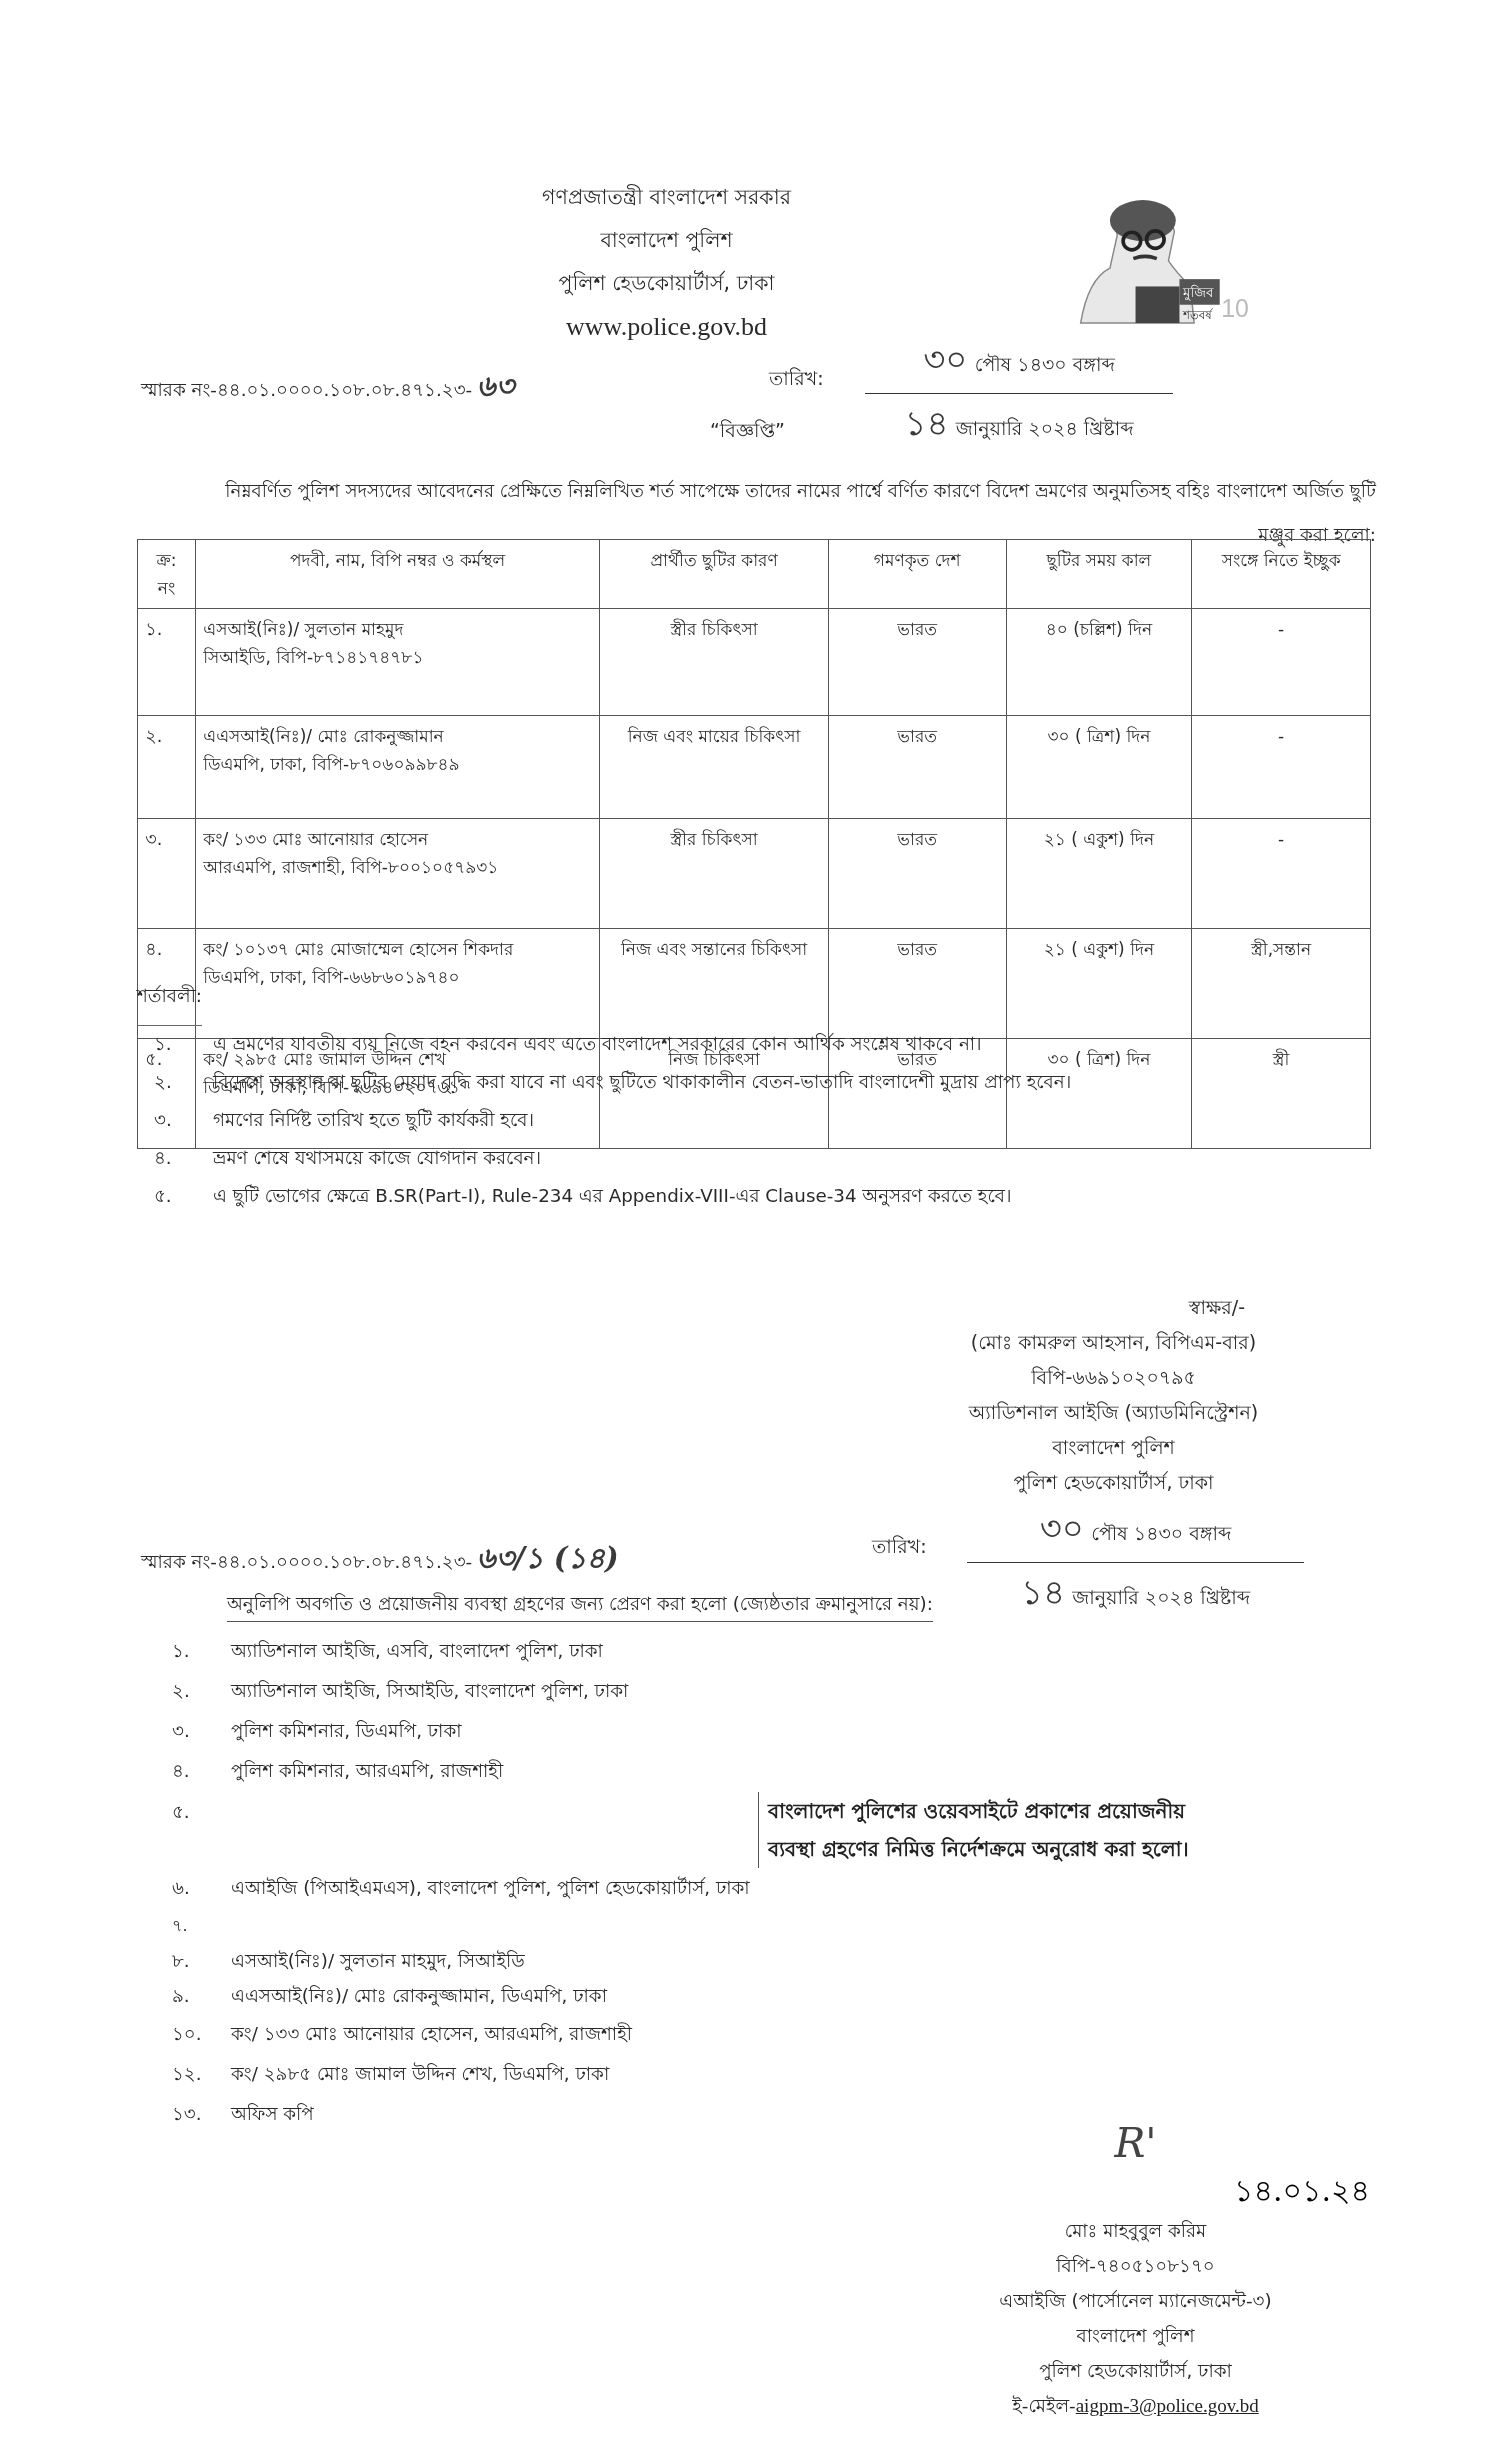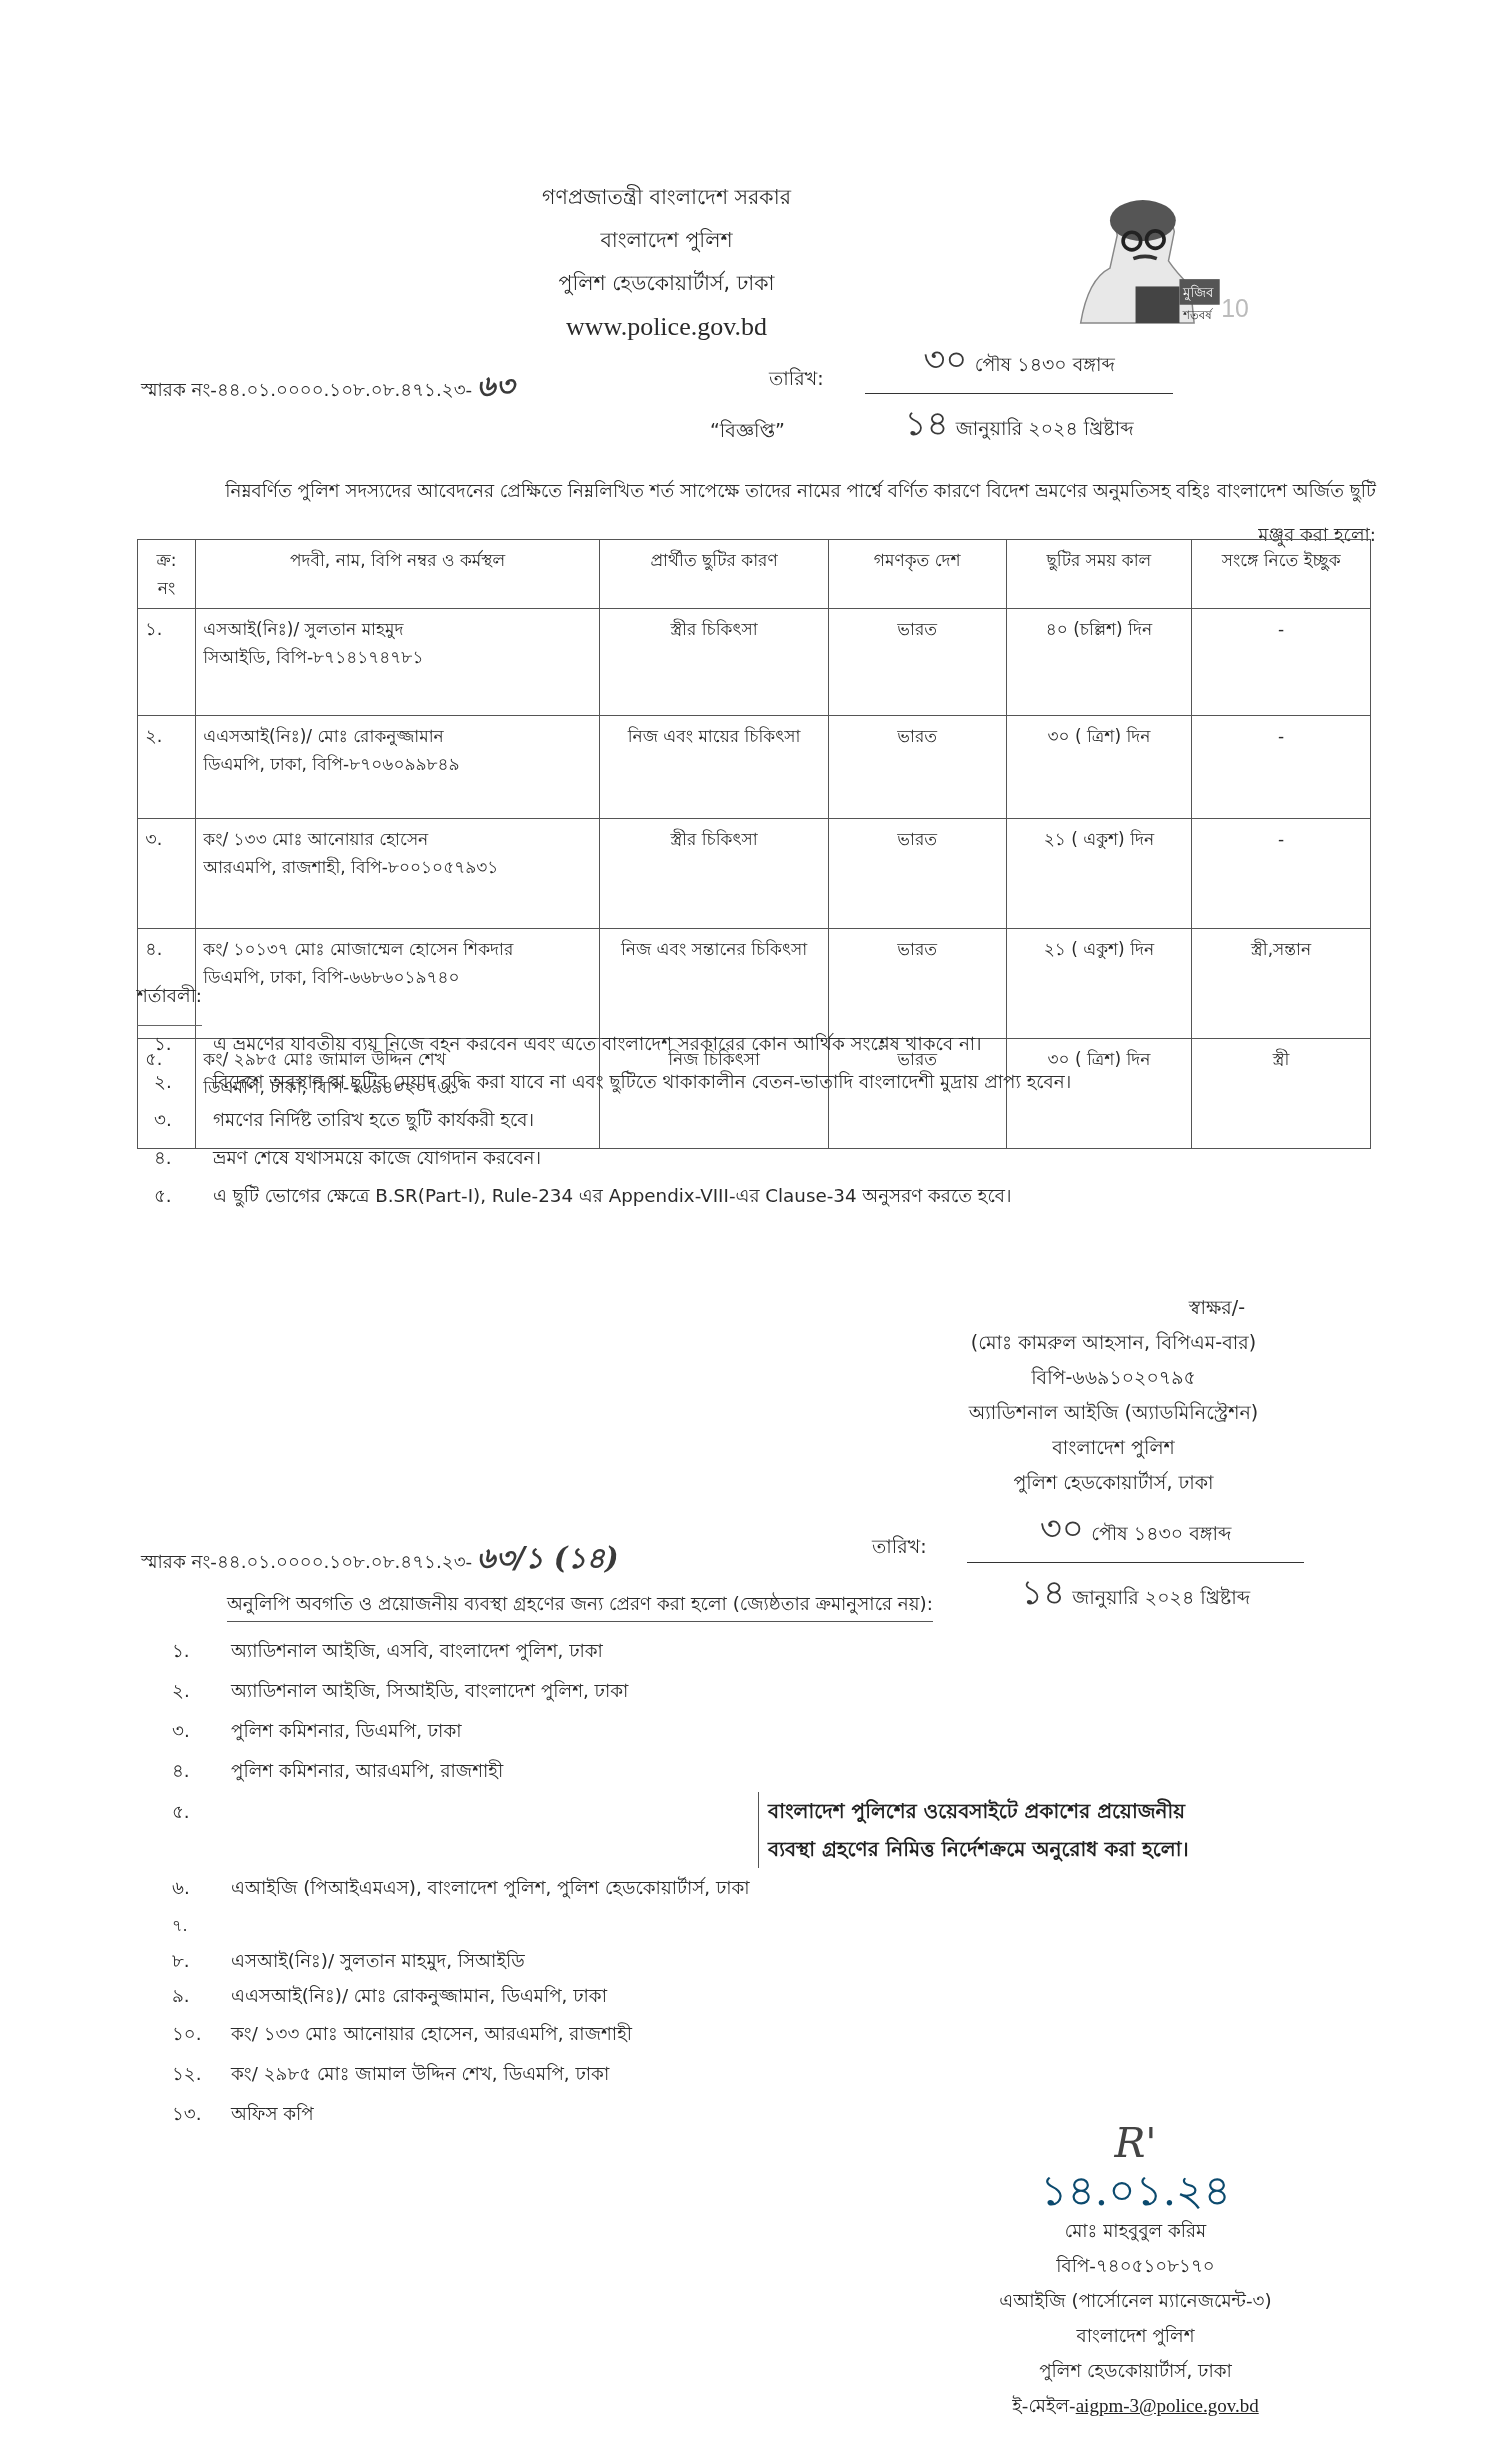--- a/index.html
+++ b/index.html
@@ -48,21 +48,21 @@
   .cc { left: 172px; top: 1627px; width: 1246px; font-size: 18.3px; }
   .cc .item { display: flex; align-items: flex-start; min-height: 34px; line-height: 34px; }
   .cc .n { width: 59px; flex: none; }
   .cc .txt { flex: none; }
   .cc .item.small { font-size: 16px; }
 
   .note-box { left: 758px; top: 1792px; width: 469px; border-left: 1.5px solid #555; padding-left: 9px; font-size: 20px; font-weight: bold; line-height: 38px; color: #222; }
 
   .sig2 { left: 901px; top: 2118px; width: 469px; text-align: center; font-size: 18.3px; line-height: 35px; }
   .sig2 .scrawl { font-family: "DejaVu Serif", serif; font-style: italic; font-size: 41px; color: #444; line-height: 51px; }
-  .sig2 .hdate { font-family: "DejaVu Serif", serif; font-size: 42px; color: #0c4a6e; line-height: 44px; }
+  .sig2 .hdate { font-family: "DejaVu Serif", serif; font-size: 30px; color: #000000; line-height: 44px; text-align: right; }
   .sig2 .email a { color: #222; text-decoration: underline; font-family: "Liberation Serif", serif; font-size: 19px; }
 </style>
 </head>
 <body>
 
 <div class="abs header">
   <div>গণপ্রজাতন্ত্রী বাংলাদেশ সরকার</div>
   <div>বাংলাদেশ পুলিশ</div>
   <div>পুলিশ হেডকোয়ার্টার্স, ঢাকা</div>
   <div class="web">www.police.gov.bd</div>

